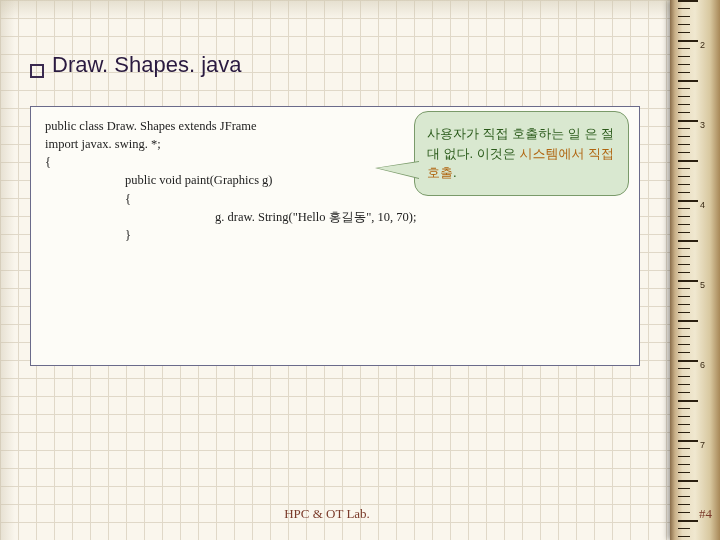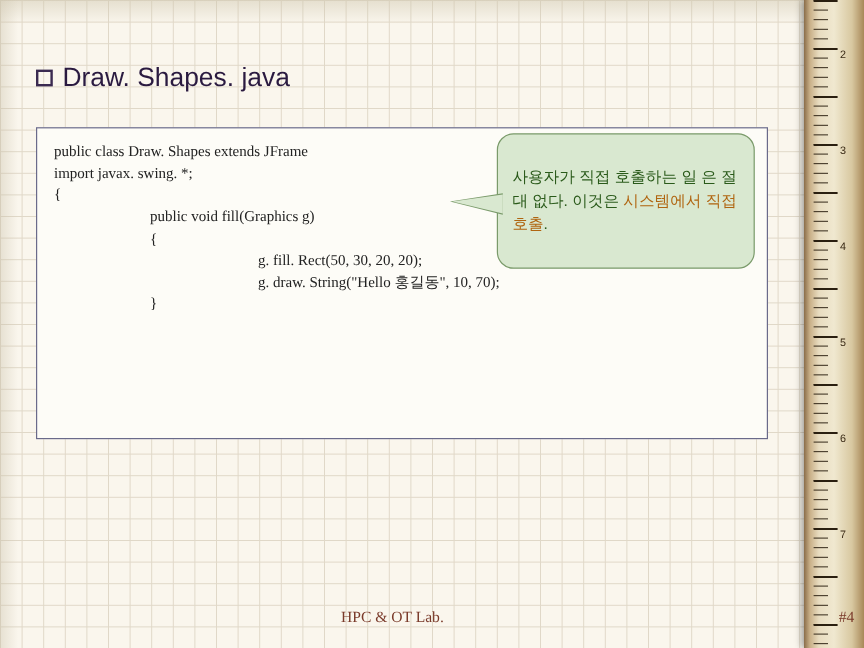--- a/index.html
+++ b/index.html
@@ -47,21 +47,21 @@
     color: #3a2a15;
     font-family: Arial, sans-serif;
   }
   .content {
     position: absolute;
     top: 0; left: 0; right: 50px; bottom: 0;
     padding: 52px 30px 0 30px;
   }
   .title-row {
     display: flex;
-    align-items: center;
+    align-items: flex-end;
     gap: 8px;
     margin-bottom: 28px;
   }
   .bullet-box {
     width: 14px; height: 14px;
     border: 2px solid #3a2a50;
     display: inline-block;
   }
   .title {
     font-size: 22px;
@@ -83,21 +83,21 @@
   .indent1 { padding-left: 80px; }
   .indent3 { padding-left: 170px; }
   
   .callout {
     position: absolute;
     top: 4px; right: 10px;
     width: 215px;
     background: #d9e8d0;
     border: 1px solid #7a9a6a;
     border-radius: 14px;
-    padding: 26px 12px;
+    padding: 12px 12px;
     font-size: 13px;
     line-height: 1.5;
     color: #2a5a1a;
     font-family: "Malgun Gothic", Arial, sans-serif;
   }
   .callout .accent { color: #b06510; }
   .callout-tail {
     position: absolute;
     left: -38px;
     top: 50px;
@@ -170,22 +170,21 @@
     <div class="callout">
       <div class="callout-tail-border"></div>
       <div class="callout-tail"></div>
       <span>사용자가 직접 호출하는 일</span>
       <span>은 절대 없다. 이것은 </span><span class="accent">시스템에서 직접호출</span><span>.</span>
     </div>
 
     <div class="code-line">public class Draw. Shapes extends JFrame</div>
     <div class="code-line">import javax. swing. *;</div>
     <div class="code-line">{</div>
-    <div class="code-line indent1">public void fill(Graphics g)</div>
+    <div class="code-line indent1">public void paint(Graphics g)</div>
     <div class="code-line indent1">{</div>
-    <div class="code-line indent3">g. fill. Rect(50, 30, 20, 20);</div>
     <div class="code-line indent3">g. draw. String("Hello 홍길동", 10, 70);</div>
     <div class="code-line indent1">}</div>
   </div>
 </div>
 
 <div class="footer">HPC &amp; OT Lab.</div>
 <div class="page-num">#4</div>
 
 </body></html>

